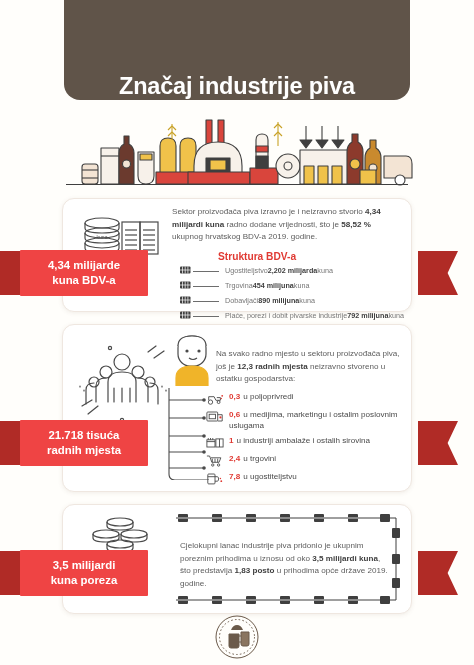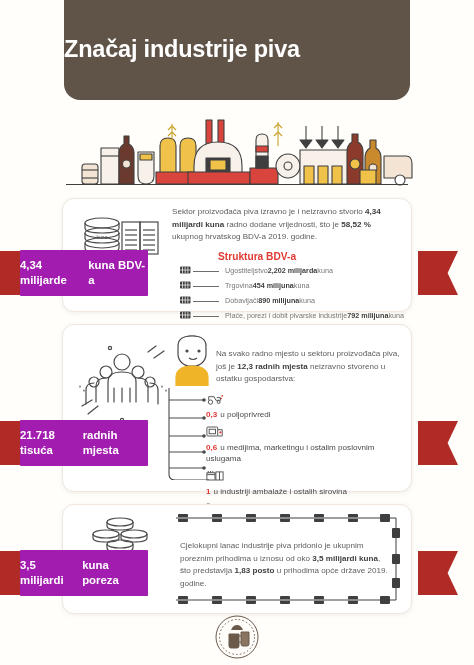--- a/index.html
+++ b/index.html
@@ -10,21 +10,21 @@
     overflow:hidden;
     position:relative;
   }
   .page{position:relative;width:474px;height:665px;background:#fffefb;}
 
   
   .header{
     position:absolute;left:64px;top:0;width:346px;height:100px;
     background:#605449;
     border-radius:0 0 16px 16px;
-    display:flex;flex-direction:column;align-items:flex-start;justify-content:center;
+    display:flex;flex-direction:row;align-items:flex-end;justify-content:center;
     box-sizing:border-box;
   }
   .header h1{
     margin:0;color:#ffffff;font-size:23.5px;font-weight:bold;letter-spacing:-0.2px;
     line-height:1.1;
   }
   .header h2{
     margin:6px 0 0 0;color:#f3efe9;font-size:12.6px;font-weight:bold;letter-spacing:-0.1px;
   }
   .header h2 .yr{color:#e0a63c;}
@@ -52,22 +52,22 @@
     position:absolute;left:-36px;top:1px;width:40px;height:44px;
     background:#b02b26;
     clip-path:polygon(0% 0%, 100% 0%, 100% 100%, 0% 100%, 26% 50%);
   }
   .ribbon .tail-r{
     position:absolute;right:-36px;top:1px;width:40px;height:44px;
     background:#b02b26;
     clip-path:polygon(0% 0%, 100% 0%, 74% 50%, 100% 100%, 0% 100%);
   }
   .ribbon .body{
-    position:relative;height:46px;background:#a21caf;
-    display:flex;flex-direction:row;align-items:center;justify-content:center;
+    position:relative;height:46px;background:#ef4444;
+    display:flex;flex-direction:column;align-items:center;justify-content:center;
     color:#fff;font-weight:bold;font-size:11.4px;line-height:1.35;z-index:2;
     border-radius:1px;
   }
   #rib1{left:20px;top:250px;width:128px;}
   #rib2{left:20px;top:420px;width:128px;}
   #rib3{left:20px;top:550px;width:128px;}
 
   
   .icon-col{position:absolute;}
   .txt{position:absolute;color:#5d5d5d;font-size:8.1px;line-height:1.55;}
@@ -84,21 +84,21 @@
   .struct-list li b{color:#3f3f3f;}
   .barley-mini{flex:0 0 auto;margin-right:2px;}
   .dash{
     flex:0 0 26px;height:1px;background:#6d6d6d;margin-right:6px;
   }
 
   
   .jobs-list{position:absolute;margin:0;padding:0;list-style:none;}
   .jobs-list li{
     display:flex;align-items:flex-start;margin-bottom:4px;
-    font-size:8.1px;color:#4a4a4a;line-height:1.35;flex-direction:column;
+    font-size:8.1px;color:#4a4a4a;line-height:1.35;
   }
   .jobs-list .ji{flex:0 0 18px;height:14px;margin-right:5px;}
   .jobs-list .num{color:#e03a33;font-weight:bold;margin-right:3px;}
   .bracket{position:absolute;}
 
   
   .barley-frame{position:absolute;left:172px;top:512px;width:232px;height:94px;z-index:3;}
 
   
   .logo{position:absolute;left:205px;top:612px;width:64px;height:50px;}

